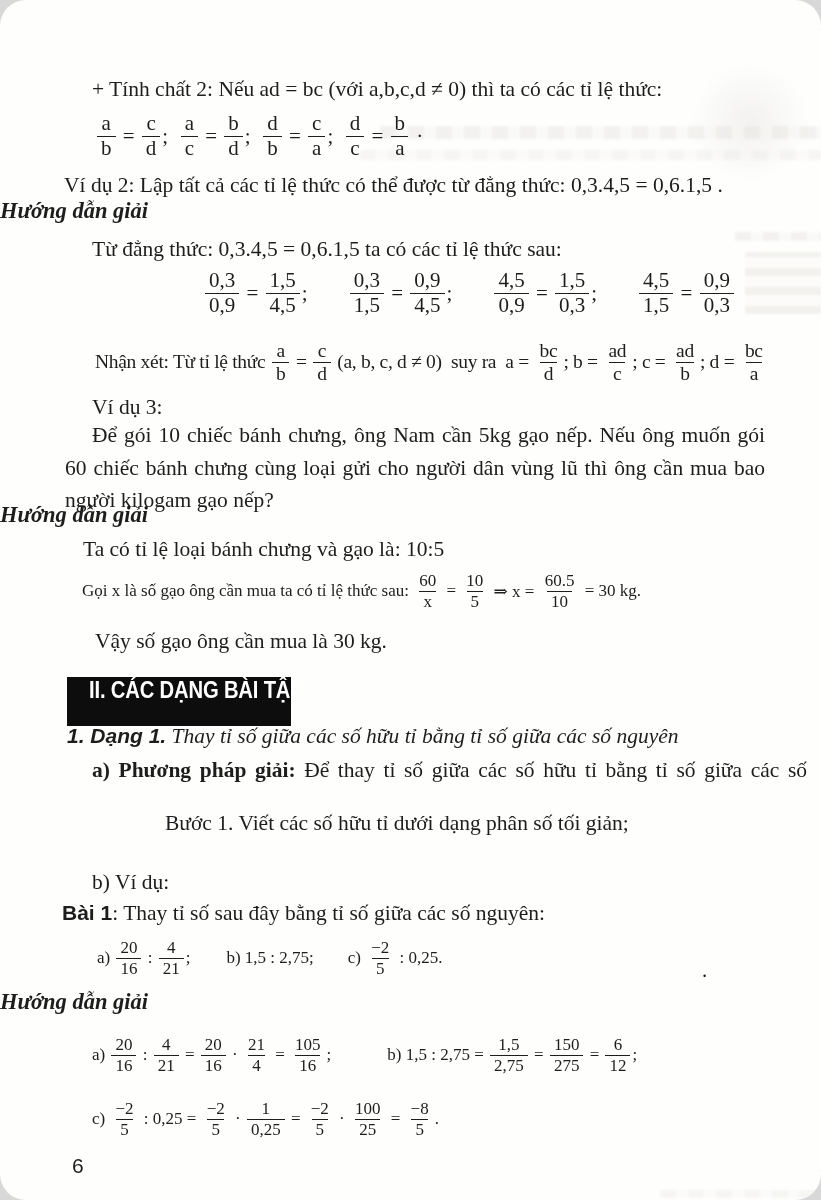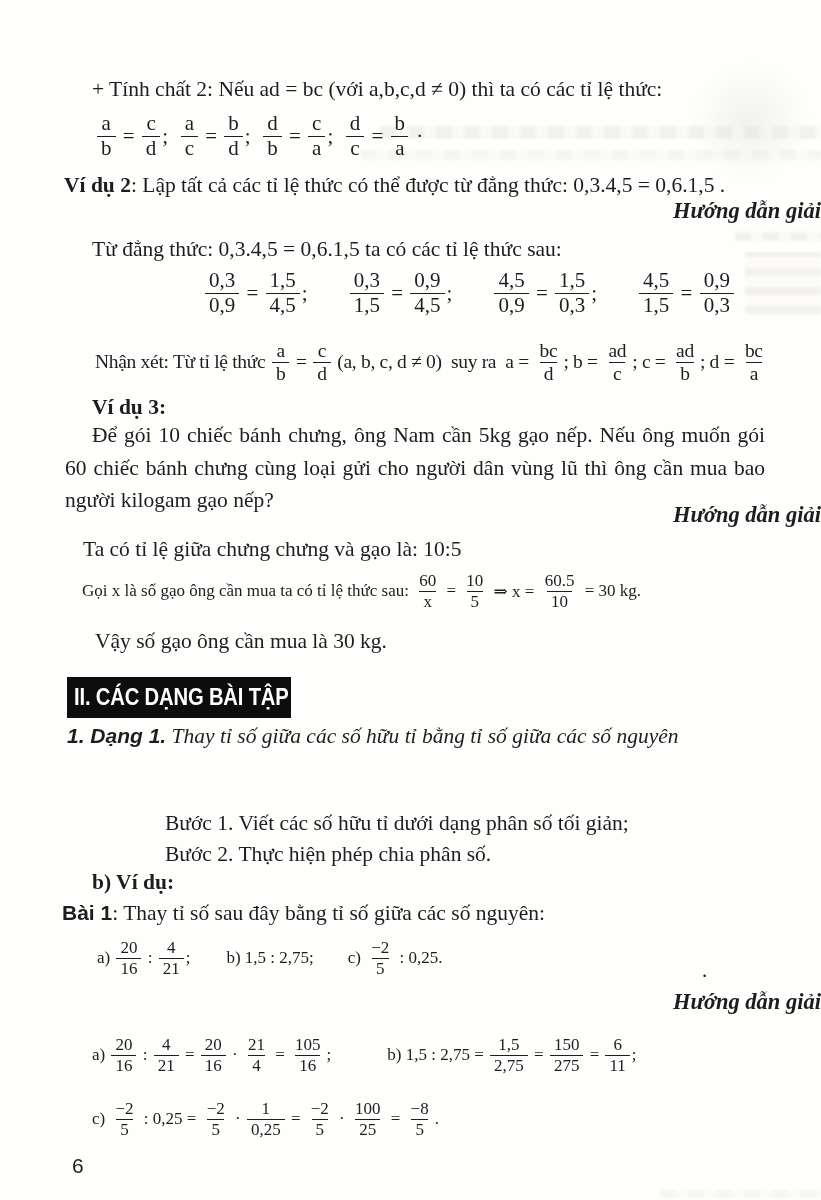--- a/index.html
+++ b/index.html
@@ -2,40 +2,41 @@
 <html style="--ink: #1d1d1d; --paper: #fefefd; --header_bg: #0d0d0d; --header_fg: #ffffff;"><head>
 <meta charset="utf-8">
 <style>
   html,body{margin:0;padding:0;}
   body{background:#d8d8d8;}
   .page{
     position:relative;width:821px;height:1200px;margin:0 auto;
     background:var(--paper,#fefefd);color:var(--ink,#1d1d1d);
     font-family:"Liberation Serif","DejaVu Serif",serif;
     overflow:hidden;
+    border-radius:26px;
   }
   .abs{position:absolute;}
   .t{font-size:21.5px;line-height:1.3;white-space:nowrap;}
-  .lead{font-weight:bold;}
+  .lead{font-weight:normal;}
   .sanslead{font-weight:bold;font-family:"Liberation Sans","DejaVu Sans",sans-serif;font-size:21px;}
-  .hdg{font-weight:bold;font-style:italic;font-size:22.5px;text-align:right;width:821px;left:0;}
+  .hdg{font-weight:bold;font-style:italic;font-size:22.5px;text-align:left;width:821px;left:0;}
   .mathline{display:flex;align-items:center;font-size:17px;}
   .mathline span{white-space:pre;}
   .mathline.big{font-size:21px;}
   .mathline.tight{font-size:19.5px;letter-spacing:-0.3px;}
   .frac{display:inline-flex;flex-direction:column;align-items:center;margin:0 2px;line-height:1.12;}
   .frac .num,.frac .den{padding:0 4px;white-space:pre;}
   .frac .den{border-top:1.7px solid var(--ink,#1d1d1d);}
   .jpara{font-size:21.5px;line-height:32.5px;}
   .jl{text-align:justify;text-align-last:justify;font-family:Liberation Serif, serif;}
   .jl.last{text-align-last:left;}
   .jpara .jl:first-child{text-indent:27px;}
   .black-box{
     background:var(--header_bg,#0d0d0d);color:var(--header_fg,#ffffff);
-    width:224px;height:41px;display:flex;align-items:center;padding-left:7px;box-sizing:border-box;
+    width:224px;height:49px;display:flex;align-items:flex-start;padding-left:22px;box-sizing:border-box;
   }
   .black-box .squeeze{
     font-family:"Liberation Sans","DejaVu Sans",sans-serif;font-weight:bold;font-size:23px;
     white-space:nowrap;transform:scaleX(0.88);transform-origin:left center;letter-spacing:-0.2px;
   }
   .footer{font-family:"Liberation Sans","DejaVu Sans",sans-serif;font-size:21px;}
   .ghost-strip{background:repeating-linear-gradient(90deg,#e5e3df 0 16px,#f5f4f1 16px 28px);opacity:.45;filter:blur(1px);border-radius:2px;}
   .ghost-rows{background:repeating-linear-gradient(0deg,#e7e5e1 0 8px,#fbfaf8 8px 19px);opacity:.5;filter:blur(1px);border-radius:2px;}
   .ghost-blob{background:radial-gradient(circle,#dcdad6 0%,rgba(255,255,255,0) 70%);opacity:.35;filter:blur(2px);border-radius:50%;}
   .dot{font-size:21px;}
@@ -117,45 +118,45 @@
 
   <div class="abs t lead" style="left:64px;top:394px;margin-left:28px;">Ví dụ 3:</div>
   <div class="abs jpara" style="left:65px;top:419px;width:700px;">
       <div class="jl"><span>Để gói 10 chiếc bánh chưng, ông Nam cần 5kg gạo nếp. Nếu ông muốn gói</span></div>
       <div class="jl"><span>60 chiếc bánh chưng cùng loại gửi cho người dân vùng lũ thì ông cần mua bao</span></div>
       <div class="jl last"><span>người kilogam gạo nếp?</span></div>
     </div>
 
   <div class="abs hdg" style="top:502px;">Hướng dẫn giải</div>
 
-  <div class="abs t" style="left:83px;top:536px;">Ta có tỉ lệ giữa chưng chưng và gạo là: 10:5</div>
+  <div class="abs t" style="left:83px;top:536px;">Ta có tỉ lệ loại bánh chưng và gạo là: 10:5</div>
   <div class="abs mathline" style="left:82px;top:560px;height:62px;">
       <span>Gọi x là số gạo ông cần mua ta có tỉ lệ thức sau: </span>
       <span class="frac"><span class="num">60</span><span class="den">x</span></span>
       <span> = </span>
       <span class="frac"><span class="num">10</span><span class="den">5</span></span>
       <span> ⇒ x = </span>
       <span class="frac"><span class="num">60.5</span><span class="den">10</span></span>
       <span> = 30 kg.</span>
     </div>
   <div class="abs t" style="left:95px;top:628px;">Vậy số gạo ông cần mua là 30 kg.</div>
 
   <div class="abs black-box" style="left:67px;top:677px;">
     <span class="squeeze">II. CÁC DẠNG BÀI TẬP</span>
   </div>
 
   <div class="abs t" style="left:67px;top:722px;font-style:italic;">
     <span class="sanslead">1. Dạng 1.</span><span> Thay tỉ số giữa các số hữu tỉ bằng tỉ số giữa các số nguyên</span>
   </div>
 
   <div class="abs jpara" style="left:65px;top:754px;width:742px;">
+      <div class="jl"><span style="font-weight: bold;">a) Phương pháp giải: </span><span>Để thay tỉ số giữa các số hữu tỉ bằng tỉ số giữa các số</span></div>
     </div>
 
   <div class="abs t" style="left:165px;top:810px;">Bước 1. Viết các số hữu tỉ dưới dạng phân số tối giản;</div>
-  <div class="abs t" style="left:165px;top:841px;">Bước 2. Thực hiện phép chia phân số.</div>
   <div class="abs t lead" style="left:92px;top:869px;">b) Ví dụ:</div>
 
   <div class="abs t" style="left:62px;top:899px;">
     <span class="sanslead">Bài 1</span><span>: Thay tỉ số sau đây bằng tỉ số giữa các số nguyên:</span>
   </div>
 
   <div class="abs mathline" style="left:97px;top:927px;height:62px;">
       <span>a) </span>
       <span class="frac"><span class="num">20</span><span class="den">16</span></span>
       <span> : </span>
@@ -184,21 +185,21 @@
       <span class="frac"><span class="num">21</span><span class="den">4</span></span>
       <span> = </span>
       <span class="frac"><span class="num">105</span><span class="den">16</span></span>
       <span>;</span>
       <span style="display: inline-block; flex: 0 0 auto; width: 56px;"></span>
       <span>b) 1,5 : 2,75 = </span>
       <span class="frac"><span class="num">1,5</span><span class="den">2,75</span></span>
       <span> = </span>
       <span class="frac"><span class="num">150</span><span class="den">275</span></span>
       <span> = </span>
-      <span class="frac"><span class="num">6</span><span class="den">11</span></span>
+      <span class="frac"><span class="num">6</span><span class="den">12</span></span>
       <span>;</span>
     </div>
   <div class="abs mathline" style="left:92px;top:1087px;height:64px;">
       <span>c) </span>
       <span class="frac"><span class="num">−2</span><span class="den">5</span></span>
       <span> : 0,25 = </span>
       <span class="frac"><span class="num">−2</span><span class="den">5</span></span>
       <span> · </span>
       <span class="frac"><span class="num">1</span><span class="den">0,25</span></span>
       <span> = </span>

